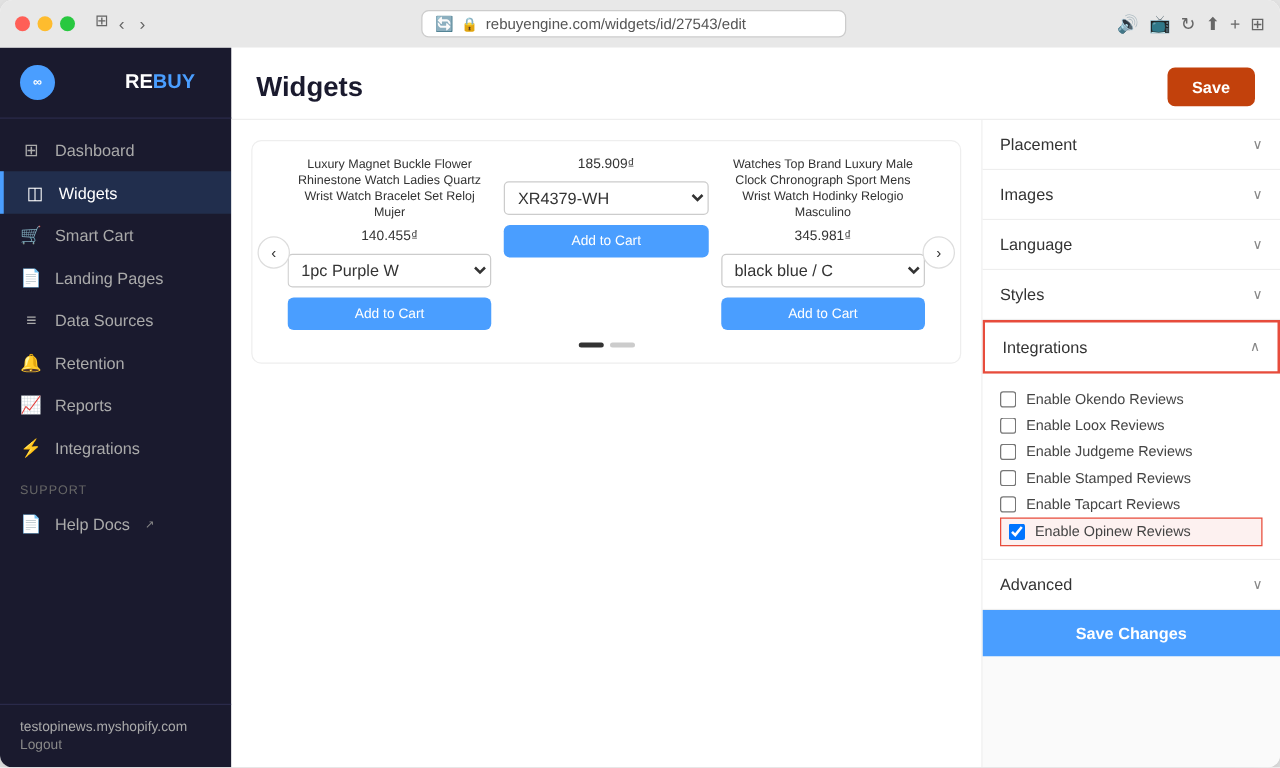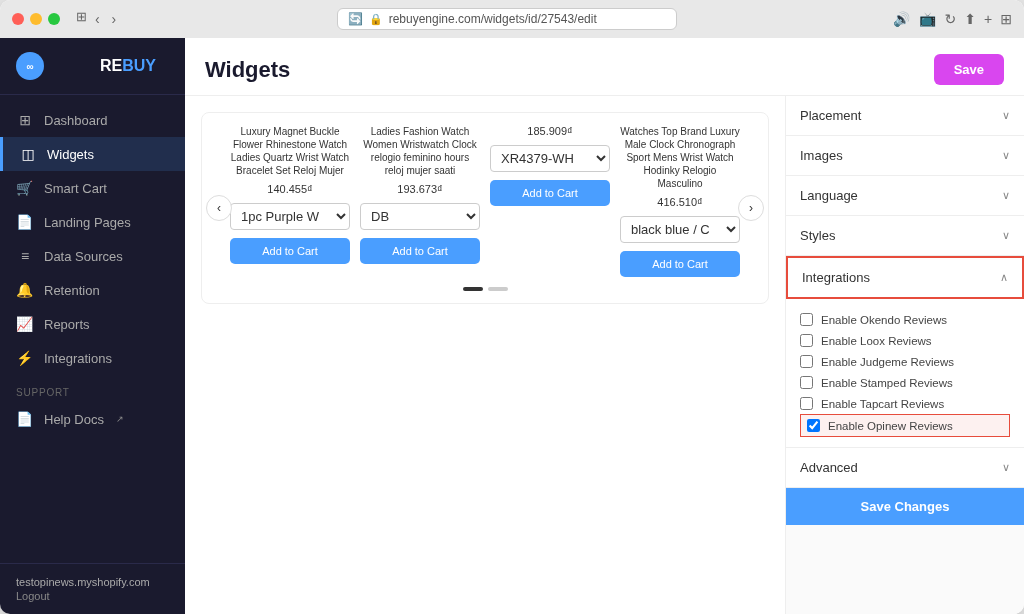--- a/index.html
+++ b/index.html
@@ -28,21 +28,21 @@
     .sidebar-item.active { background: rgba(74,158,255,0.15); color: #fff; border-left: 3px solid #4a9eff; }
     .sidebar-item .icon { font-size: 14px; width: 18px; text-align: center; }
     .sidebar-section-label { font-size: 10px; color: #666; padding: 12px 16px 4px; letter-spacing: 0.08em; text-transform: uppercase; }
     .sidebar-footer { padding: 12px 16px; border-top: 1px solid #2a2a4a; margin-top: 36px; }
     .sidebar-footer-user { font-size: 11px; color: #aaa; }
     .sidebar-footer-logout { font-size: 11px; color: #888; cursor: pointer; margin-top: 2px; }
     
     .main-content { flex: 1; display: flex; flex-direction: column; overflow: hidden; }
     .main-header { padding: 16px 20px 10px; display: flex; align-items: center; justify-content: space-between; border-bottom: 1px solid #eee; flex-shrink: 0; }
     .main-title { font-size: 22px; font-weight: 600; color: #1a1a2e; }
-    .save-btn { background: #d946ef; color: #fff; border: none; border-radius: 6px; padding: 8px 20px; font-size: 13px; font-weight: 600; cursor: pointer; }
+    .save-btn { background: #c2410c; color: #fff; border: none; border-radius: 6px; padding: 8px 20px; font-size: 13px; font-weight: 600; cursor: pointer; }
     .main-body { display: flex; flex: 1; overflow: hidden; }
     
     .widget-preview { flex: 1; overflow-y: auto; padding: 16px; position: relative; background: #fff; }
     .carousel-container { position: relative; border: 1px solid #eee; border-radius: 8px; padding: 12px 28px; background: #fff; }
     .carousel-arrow { position: absolute; top: 50%; transform: translateY(-50%); background: #fff; border: 1px solid #ddd; border-radius: 50%; width: 26px; height: 26px; display: flex; align-items: center; justify-content: center; cursor: pointer; font-size: 12px; color: #333; z-index: 2; }
     .carousel-arrow.left { left: 4px; }
     .carousel-arrow.right { right: 4px; }
     .carousel-items { display: flex; gap: 10px; overflow: hidden; }
     .carousel-item { flex: 1; min-width: 0; text-align: center; }
     .product-name { font-size: 10px; color: #333; line-height: 1.3; margin-bottom: 6px; min-height: 52px; display: flex; align-items: flex-start; justify-content: center; }
@@ -168,36 +168,30 @@
             <button class="carousel-arrow left">‹</button>
             <div class="carousel-items">
 
               <div class="carousel-item">
                 <div class="product-name">Luxury Magnet Buckle Flower Rhinestone Watch Ladies Quartz Wrist Watch Bracelet Set Reloj Mujer</div>
                 <div class="product-price">140.455₫</div>
                 <select class="product-select"><option>1pc Purple W</option></select>
                 <button class="add-to-cart-btn">Add to Cart</button>
               </div>
 
-              <div class="carousel-item">
-                <div class="product-name">Ladies Fashion Watch Women Wristwatch Clock relogio feminino hours reloj mujer saati</div>
-                <div class="product-price">193.673₫</div>
-                <select class="product-select"><option>DB</option></select>
-                <button class="add-to-cart-btn">Add to Cart</button>
-              </div>
 
               <div class="carousel-item">
                 <div class="product-price">185.909₫</div>
                 <select class="product-select"><option>XR4379-WH</option></select>
                 <button class="add-to-cart-btn">Add to Cart</button>
               </div>
 
               <div class="carousel-item">
                 <div class="product-name">Watches Top Brand Luxury Male Clock Chronograph Sport Mens Wrist Watch Hodinky Relogio Masculino</div>
-                <div class="product-price">416.510₫</div>
+                <div class="product-price">345.981₫</div>
                 <select class="product-select"><option>black blue / C</option></select>
                 <button class="add-to-cart-btn">Add to Cart</button>
               </div>
             </div>
             <button class="carousel-arrow right">›</button>
             <div class="carousel-dots">
               <div class="dot"></div>
               <div class="dot inactive"></div>
             </div>
           </div>

